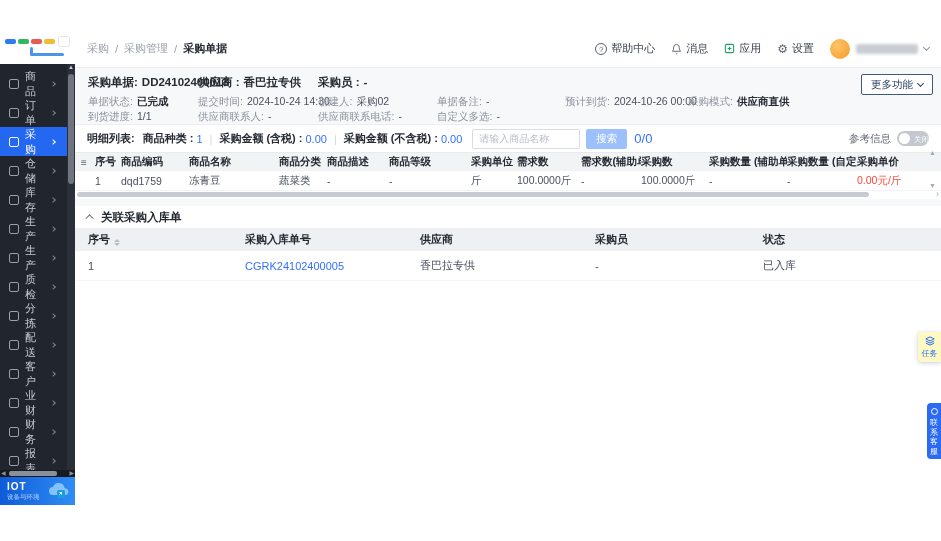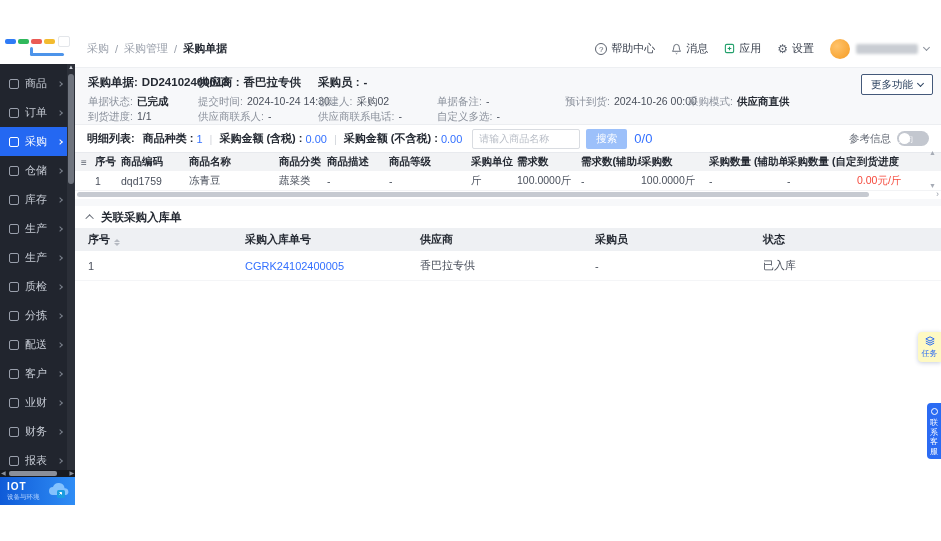--- a/index.html
+++ b/index.html
@@ -24,21 +24,21 @@
   .nav-item { display:flex; align-items:center; gap:4px; cursor:pointer; }
   .help-ic { width:12px; height:12px; border:1px solid #5b626e; border-radius:50%; font-size:8px; line-height:11px; text-align:center; color:#5b626e; }
   .gear-ic { font-size:12px; color:#5b626e; line-height:12px; }
   .user-wrap { display:flex; align-items:center; gap:6px; }
   .avatar { width:20px; height:20px; border-radius:50%; background:radial-gradient(circle at 35% 35%, #ffc36b, #f59b22); }
   .redacted { width:62px; height:10px; background:#c9cdd3; border-radius:2px; filter:blur(1.5px); }
   .chev-d { width:5px; height:5px; border-right:1px solid #8a909b; border-bottom:1px solid #8a909b; transform:rotate(45deg); margin-top:-3px; }
 
   
   .sidebar { position:absolute; left:0; top:64px; width:67px; height:413px; background:#21252e; overflow:hidden; padding-top:5px; }
-  .menu-item { height:29px; display:flex; align-items:center; gap:6px; padding:0 5px 0 9px; font-size:11px; color:#c6cbd4; cursor:pointer; }
+  .menu-item { height:29px; display:flex; align-items:center; gap:6px; padding:0 12px 0 9px; font-size:11px; color:#c6cbd4; cursor:pointer; }
   .menu-item.active { background:#2468f2; color:#fff; }
   .mi-ic { width:10px; height:10px; border:1px solid #9aa0ac; border-radius:2px; flex:none; }
   .active .mi-ic { border-color:#fff; }
   .chev-r { width:4px; height:4px; border-right:1px solid #7b818c; border-top:1px solid #7b818c; transform:rotate(45deg); margin-left:auto; flex:none; }
   .active .chev-r { border-color:#fff; }
   .side-rail { position:absolute; left:67px; top:64px; width:8px; height:413px; background:#2b2f38; }
   .rail-thumb { position:absolute; left:1px; top:10px; width:6px; height:110px; background:#6f747e; border-radius:3px; }
   .rail-up { position:absolute; left:0; top:0; width:8px; text-align:center; font-size:6px; color:#cfd3da; }
   .side-hscroll { position:absolute; left:0; top:470px; width:75px; height:7px; background:#171a20; }
   .shs-thumb { position:absolute; left:9px; top:1px; width:48px; height:5px; background:#8a8f99; border-radius:2px; }
@@ -65,21 +65,21 @@
   .tb-lab { font-weight:bold; }
   .tb-val { color:#3370ff; margin-left:3px; }
   .sep { color:#d3d6dc; margin:0 7px; }
   .search-input { width:108px; height:20px; border:1px solid #d9dce1; border-radius:2px; font-size:10px; padding:0 6px; color:#333; margin-left:10px; font-family:inherit; }
   .search-input::placeholder { color:#b8bdc6; }
   .search-btn { height:20px; padding:0 10px; margin-left:6px; background:#9cc0fa; color:#fff; font-size:10.5px; border:none; border-radius:2px; cursor:pointer; font-family:inherit; }
   .counter { color:#3370ff; font-size:13px; margin-left:7px; }
   .ref-wrap { margin-left:auto; display:flex; align-items:center; gap:6px; font-size:10.5px; color:#646a75; }
   .toggle { width:32px; height:15px; background:#c3c7cf; border-radius:8px; position:relative; cursor:pointer; }
   .knob { position:absolute; left:2px; top:2px; width:11px; height:11px; background:#fff; border-radius:50%; }
-  .tg-txt { position:absolute; right:16px; top:3.5px; font-size:7.5px; color:#fff; }
+  .tg-txt { position:absolute; right:0; top:3.5px; font-size:7.5px; color:#fff; }
 
   .dt-head { display:flex; height:19px; align-items:center; background:#f2f3f5; font-size:10.5px; font-weight:bold; color:#252a33; border-top:1px solid #e8eaee; }
   .dt-row { display:flex; height:20px; align-items:center; background:#fff; font-size:10.5px; color:#4a505c; border-bottom:1px solid #f2f3f5; }
   .dt-head span, .dt-row span { white-space:nowrap; overflow:hidden; flex:none; padding-right:4px; }
   .c0{width:20px; padding-left:6px} .cc1{width:26px} .cc2{width:68px} .cc3{width:90px} .cc4{width:48px} .cc5{width:62px} .cc6{width:82px} .cc7{width:46px} .cc8{width:64px} .cc9{width:60px} .cc10{width:68px} .cc11{width:78px} .cc12{width:70px} .cc13{width:80px}
   .cols-ic { color:#5b626e; font-size:10px; cursor:pointer; }
   .red { color:#f5483b; }
   .hscroll { position:relative; height:8px; background:#fff; }
   .hs-thumb { position:absolute; left:2px; top:1px; width:792px; height:5px; background:#c6cad1; border-radius:3px; cursor:pointer; }
   .hs-right { position:absolute; right:2px; top:-2px; font-size:9px; color:#9aa0ab; }
@@ -304,21 +304,21 @@
       <span class="cc3">商品名称</span>
       <span class="cc4">商品分类</span>
       <span class="cc5">商品描述</span>
       <span class="cc6">商品等级</span>
       <span class="cc7">采购单位</span>
       <span class="cc8">需求数</span>
       <span class="cc9">需求数(辅助单位)</span>
       <span class="cc10">采购数</span>
       <span class="cc11">采购数量 (辅助单位)</span>
       <span class="cc12">采购数量 (自定义单位)</span>
-      <span class="cc13">到货进度</span>
+      <span class="cc13">采购单价</span>
     </div>
     <div class="dt-row">
       <span class="c0"></span>
       <span class="cc1">1</span>
       <span class="cc2">dqd1759</span>
       <span class="cc3">冻青豆</span>
       <span class="cc4">蔬菜类</span>
       <span class="cc5">-</span>
       <span class="cc6">-</span>
       <span class="cc7">斤</span>

